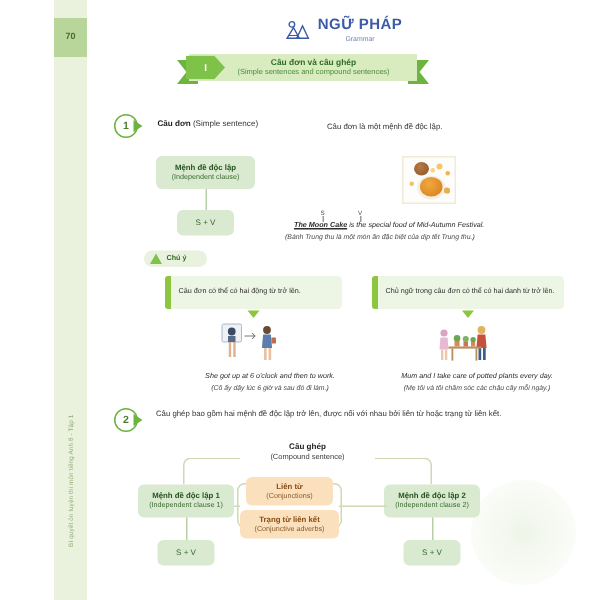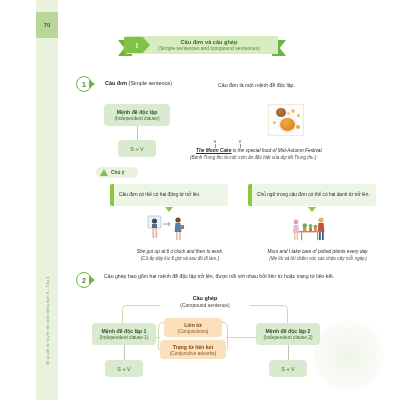--- a/index.html
+++ b/index.html
@@ -346,20 +346,34 @@
 <div id="page">
 
   <div class="margin-band"></div>
   <div class="page-num-box">
     <span class="page-num">70</span>
   </div>
   <div class="margin-vert-text">
     <span>Bí quyết ôn luyện thi môn tiếng Anh 8 - Tập 1</span>
   </div>
 
+  <div class="header">
+    <span class="hdr-icon">
+      <svg viewBox="0 0 24 24" width="17" height="17">
+        <circle cx="6.5" cy="6" r="2.6" fill="none" stroke="#3c5aa6" stroke-width="1.3"></circle>
+        <path d="M11 19 L16.5 7.5 L22 19 Z" fill="none" stroke="#3c5aa6" stroke-width="1.3"></path>
+        <path d="M2 19 L8 9 L13.5 19 Z" fill="none" stroke="#3c5aa6" stroke-width="1.3"></path>
+        <path d="M3.5 16.5 L12 16.5" stroke="#3c5aa6" stroke-width="1.1"></path>
+      </svg>
+    </span>
+    <span class="hdr-text">
+      <div class="hdr-title">NGỮ PHÁP</div>
+      <div class="hdr-sub">Grammar</div>
+    </span>
+  </div>
 
   <div class="ribbon-wrap">
     <div class="ribbon-tail left"></div>
     <div class="ribbon-tail right"></div>
     <div class="ribbon-body">
       <div class="ribbon-text">
         <div class="ribbon-title">Câu đơn và câu ghép</div>
         <div class="ribbon-sub">(Simple sentences and compound sentences)</div>
       </div>
     </div>

